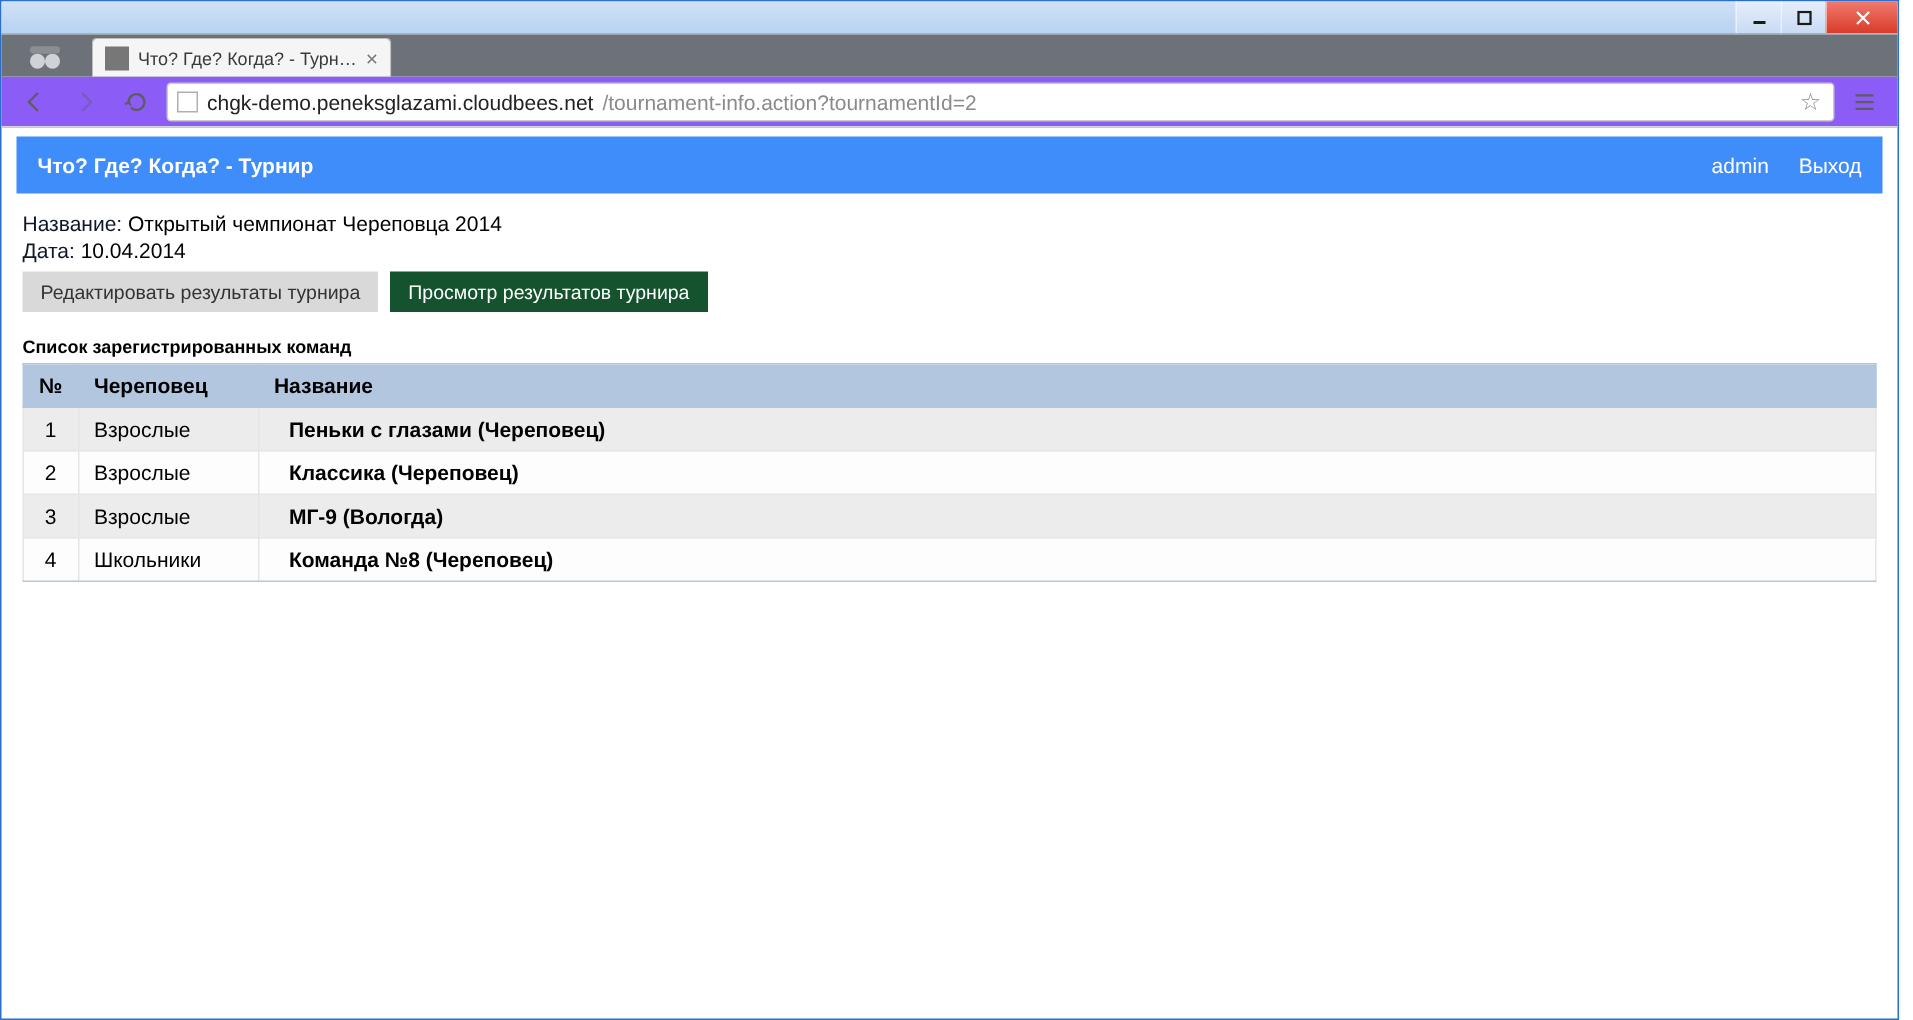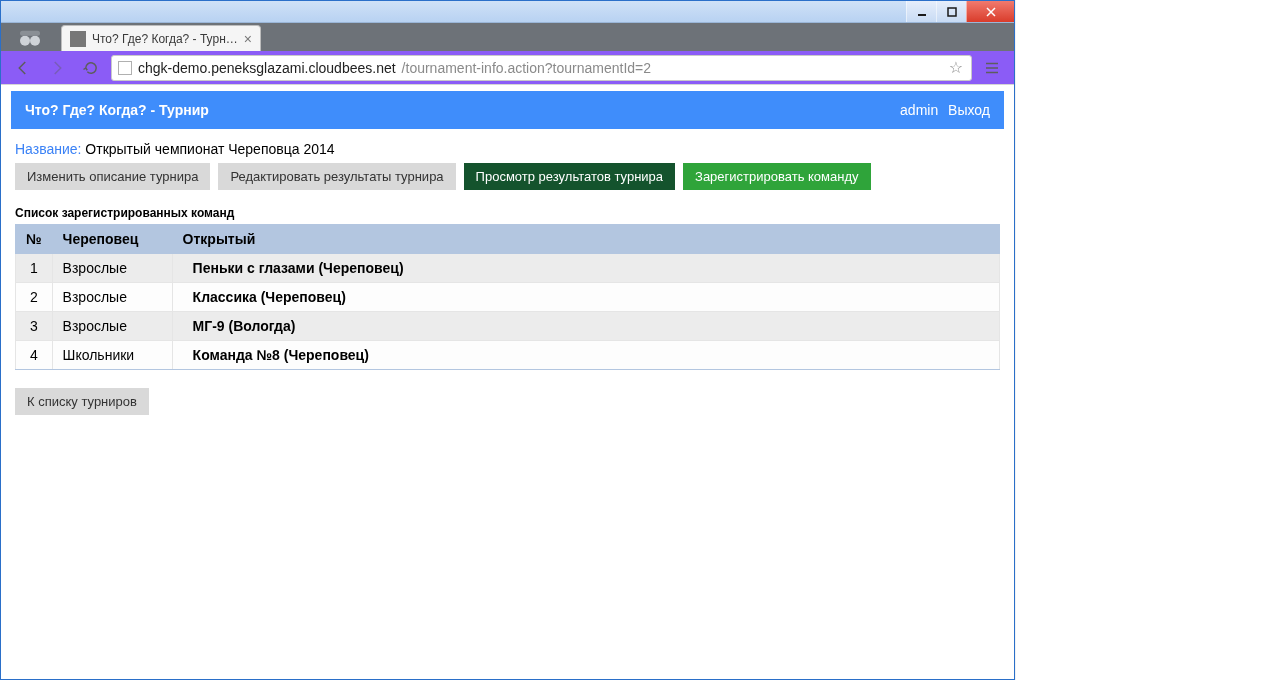--- a/index.html
+++ b/index.html
@@ -1,21 +1,21 @@
 <!DOCTYPE html>
 <html><head>
 <meta charset="utf-8">
 <style>
   * { box-sizing: border-box; margin: 0; padding: 0; }
   html, body { height: 100%; font-family: "Segoe UI", Tahoma, Arial, sans-serif; font-size: 14px; }
   body { background: #fff; }
 
   
   .window {
-    width: 1015px; height: 680px;
+    width: 1266px; height: 680px;
     border: 1px solid #2a6fc9;
     background: #fff;
     display: flex; flex-direction: column;
     box-shadow: 0 0 0 1px rgba(0,0,0,.05);
   }
   .titlebar {
     height: 22px;
     background: linear-gradient(#cfe1f7, #b8d2f2);
     border-bottom: 1px solid #9ab6d8;
     display: flex; justify-content: flex-end; align-items: stretch;
@@ -90,25 +90,25 @@
   }
   .content-wrap { padding: 6px 10px 10px; flex:1; display:flex; flex-direction:column; }
   .header-bar {
     background: #3f8dfb;
     color: #fff;
     height: 38px;
     display: flex; align-items: center; justify-content: space-between;
     padding: 0 14px;
     font-weight: 600;
   }
-  .header-bar .right a { color:#fff; text-decoration:none; margin-left: 6px; font-weight:400; }
+  .header-bar .right a { color:#fff; text-decoration:none; margin-left: 16px; font-weight:400; }
 
   .info { padding: 12px 4px 8px; }
   .info-row { margin-bottom: 2px; }
-  .info-row .lbl { color:#3b82f6; }
+  .info-row .lbl { color:#0f172a; }
   .info-row .val { font-weight: 400; }
 
   .btnrow { display:flex; gap:8px; margin: 6px 0 16px; }
   .btn {
     padding: 6px 12px; font-size: 13px; border:none; cursor:pointer;
   }
   .btn-gray { background:#d9d9d9; color:#333; }
   .btn-blue { background:#14532d; color:#fff; }
   .btn-green { background:#2fa43a; color:#fff; }
 
@@ -216,36 +216,38 @@
           <a href="#">admin</a>
           <a href="#">Выход</a>
         </div>
       </div>
 
       <div class="info">
         <div class="info-row">
           <span class="lbl">Название:</span>
           <span class="val">Открытый чемпионат Череповца 2014</span>
         </div>
+        <div class="info-row">
+          <span class="lbl">Дата:</span>
+          <span class="val">10.04.2014</span>
+        </div>
 
         <div class="btnrow">
-          <button class="btn btn-gray">Изменить описание турнира</button>
           <button class="btn btn-gray">Редактировать результаты турнира</button>
           <button class="btn btn-blue">Просмотр результатов турнира</button>
-          <button class="btn btn-green">Зарегистрировать команду</button>
         </div>
 
         <h3 class="list-title">Список зарегистрированных команд</h3>
 
         <table class="teams">
           <thead>
             <tr>
               <th>№</th>
               <th>Череповец</th>
-              <th>Открытый</th>
+              <th>Название</th>
             </tr>
           </thead>
           <tbody>
             <tr>
               <td>1</td>
               <td>Взрослые</td>
               <td class="name">Пеньки с глазами (Череповец)</td>
             </tr>
             <tr>
               <td>2</td>
@@ -258,20 +260,17 @@
               <td class="name">МГ-9 (Вологда)</td>
             </tr>
             <tr>
               <td>4</td>
               <td>Школьники</td>
               <td class="name">Команда №8 (Череповец)</td>
             </tr>
           </tbody>
         </table>
 
-        <div class="back-btn-wrap">
-          <button class="btn btn-gray">К списку турниров</button>
-        </div>
       </div>
 
     </div>
   </div>
 </div>
 
 </body></html>

